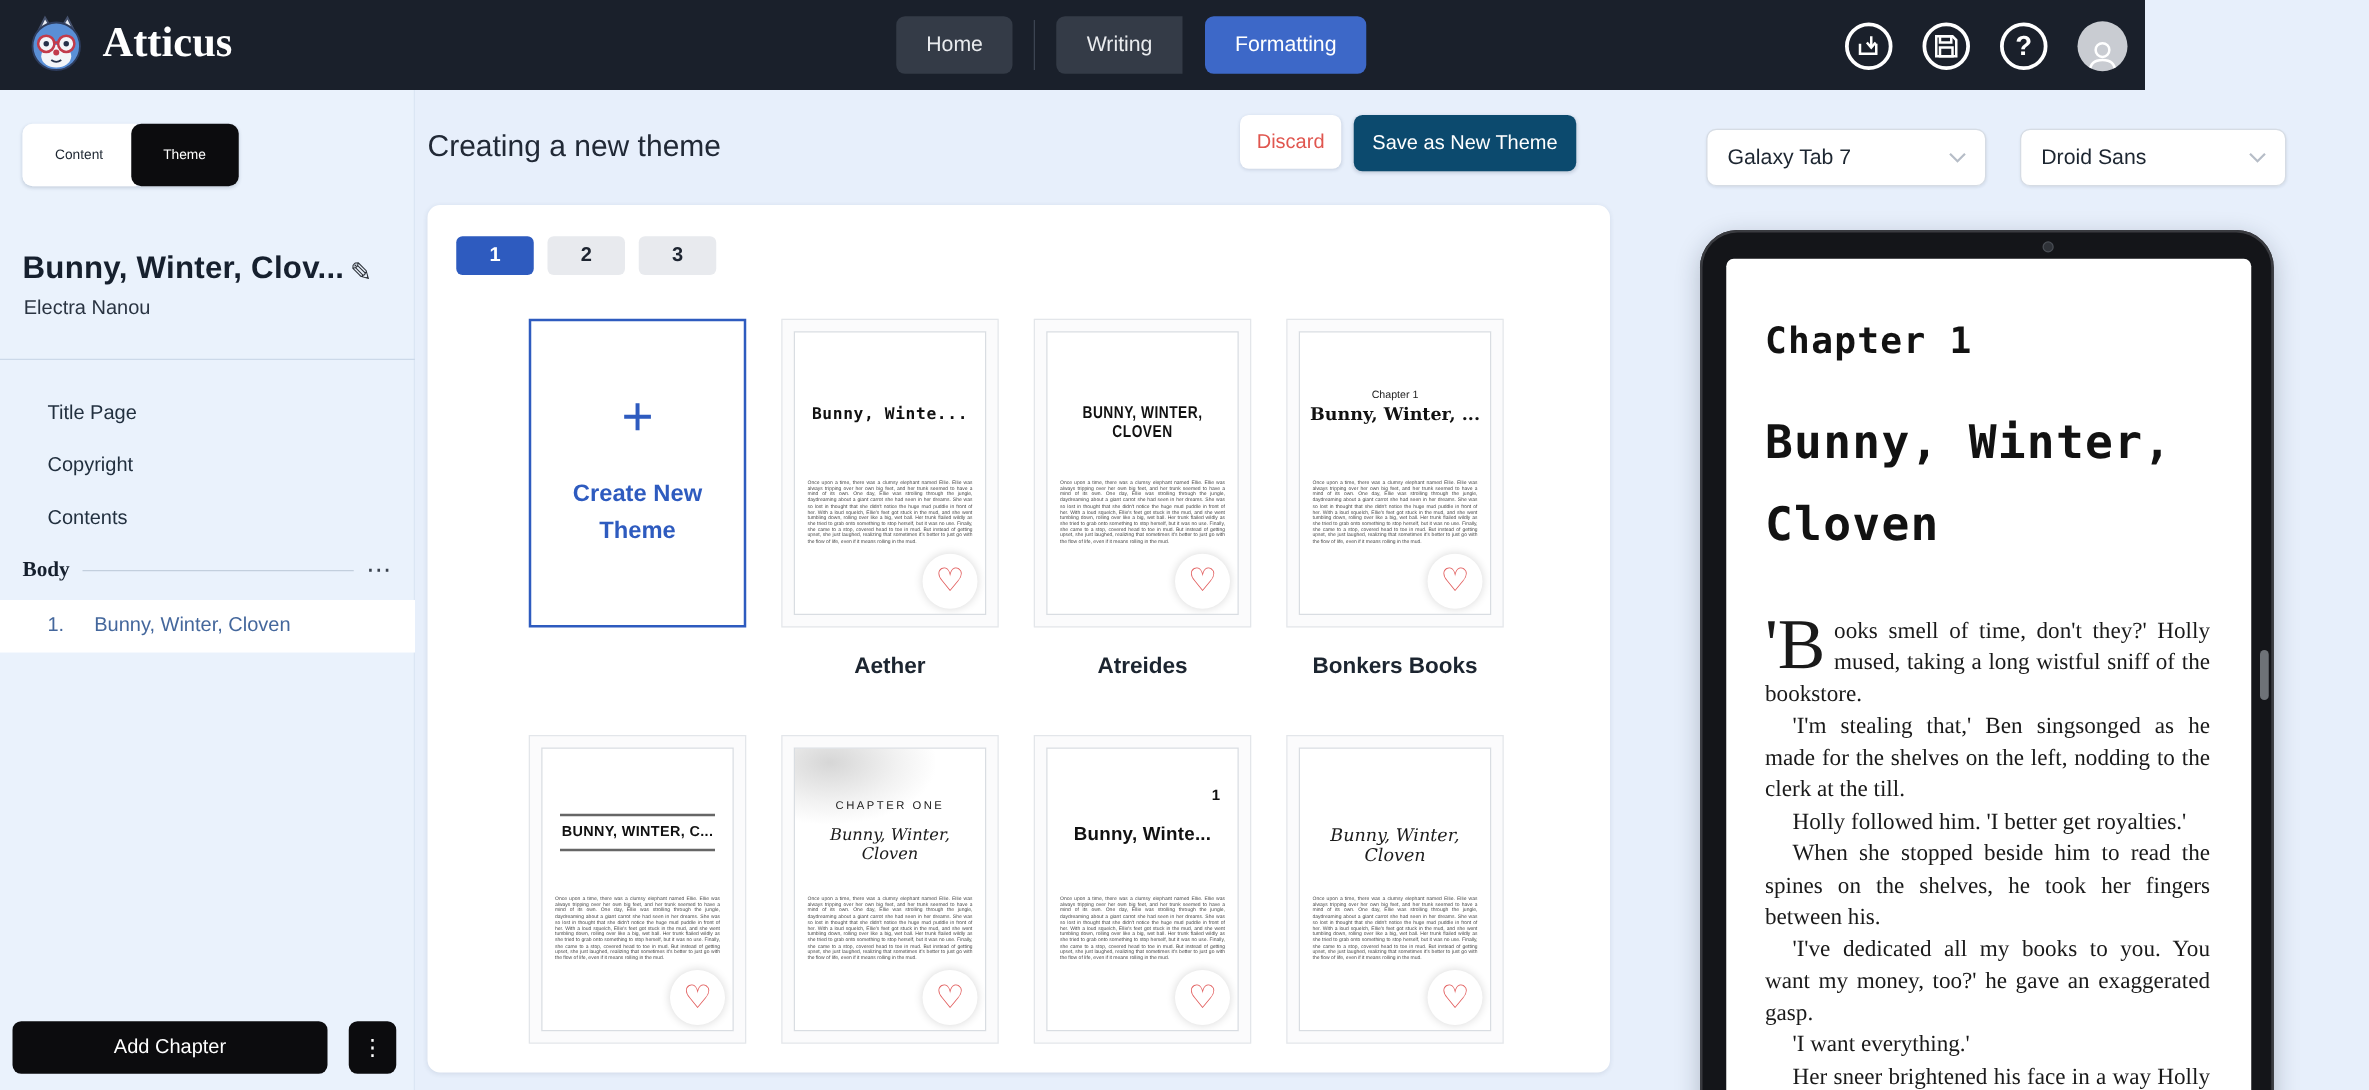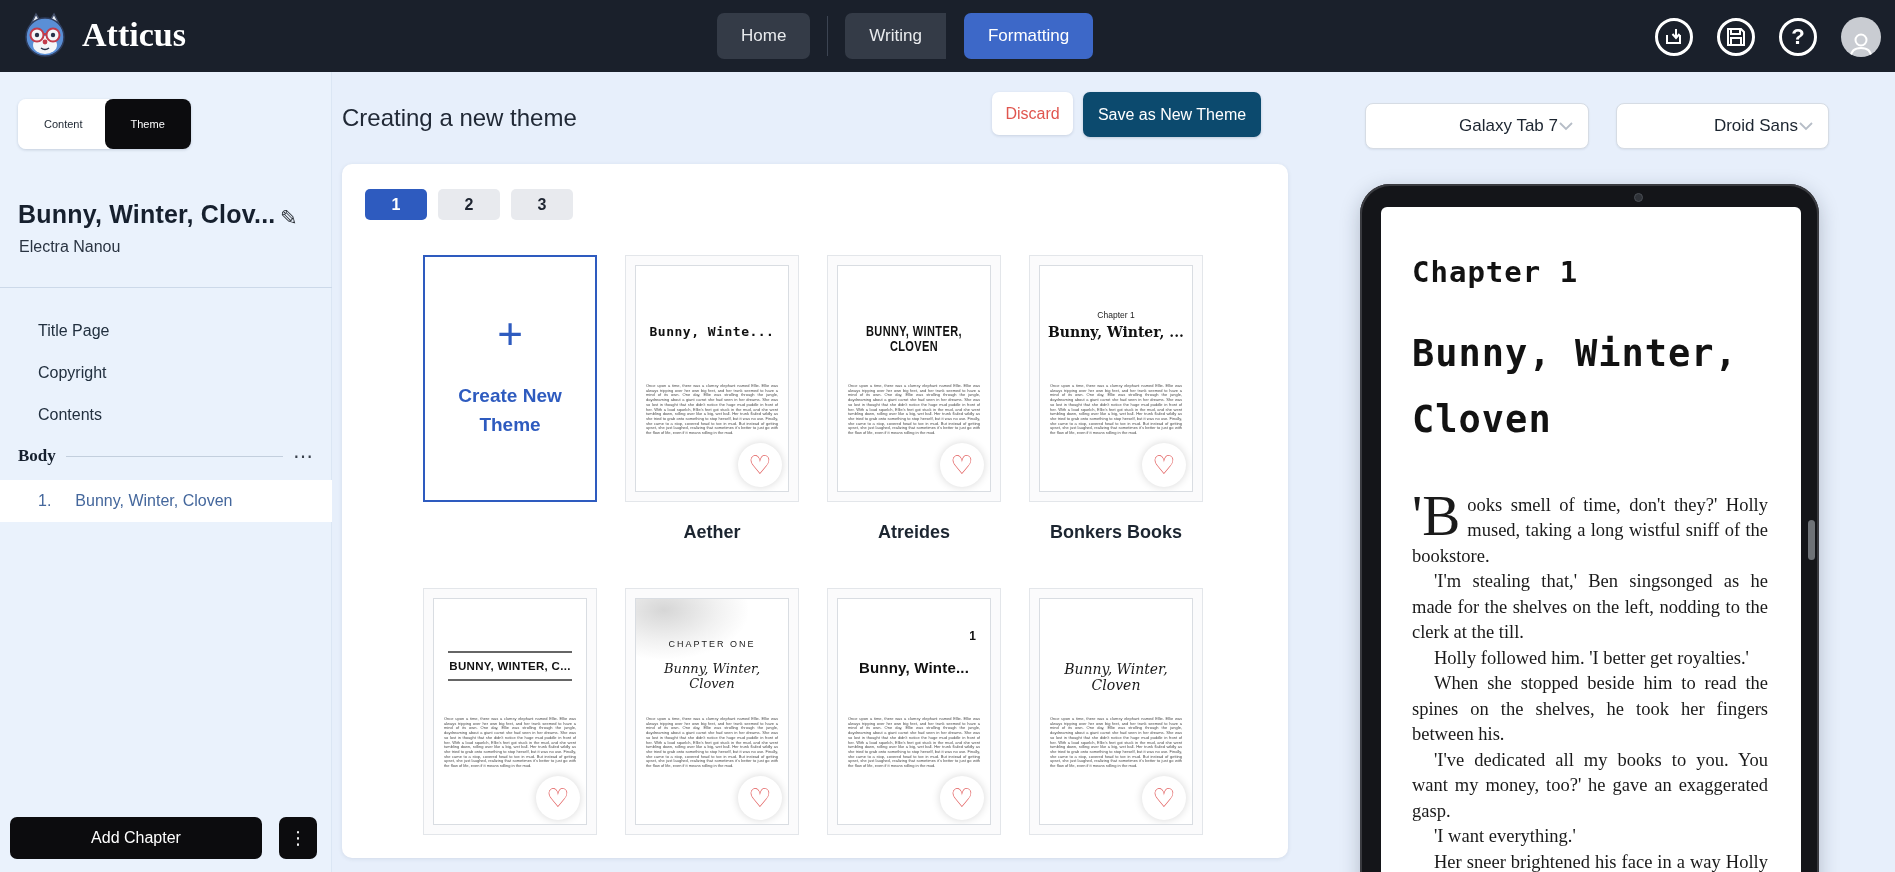--- a/index.html
+++ b/index.html
@@ -1,21 +1,21 @@
 <!DOCTYPE html>
 <html><head>
 <meta charset="utf-8">
 <style>
   * { margin:0; padding:0; box-sizing:border-box; }
   html,body { background:#e7effb; }
   .stage { position:relative; width:1895px; height:872px; overflow:hidden;
            background:#e7effb; font-family:"Liberation Sans", sans-serif; }
 
   
-  .navbar { position:absolute; left:0; top:0; width:1895px; height:72px;
+  .navbar { position:absolute; left:0; top:0; width:1716px; height:72px;
             background:#1a202b; display:flex; align-items:center; z-index:30;padding-left:28px; }
   .brand { position:absolute; left:22px; top:12px; display:flex; align-items:center; gap:14px; }
   .logo-badge { width:46px; height:46px; }
   .brand-name { color:#fff; font-family:"Liberation Serif", serif; font-size:34px; font-weight:700; }
   .nav-tabs { position:absolute; left:717px; top:13px; display:flex; align-items:center; height:46px; }
   .nav-btn { height:46px; padding:0 24px; display:flex; align-items:center; font-size:17px;
              color:#e9ebee; background:#343b47; border:none; cursor:pointer; }
   .nav-home { border-radius:7px; }
   .nav-divider { width:1px; height:40px; background:#3c4452; margin:0 17px; }
   .nav-writing { border-radius:7px 0 0 7px; }
@@ -58,21 +58,21 @@
 
   
   .main-title { position:absolute; left:342px; top:104px; font-size:24px; font-weight:500; color:#212936; }
   .discard-btn { position:absolute; left:992px; top:92px; width:81px; height:43px; background:#fff;
                  color:#e0564f; font-size:16px; border:none; border-radius:7px; cursor:pointer;
                  box-shadow:0 1px 3px rgba(30,50,80,.15); }
   .save-btn { position:absolute; left:1083px; top:92px; width:178px; height:45px; background:#0c4a6e;
               color:#fff; font-size:16px; border:none; border-radius:7px; cursor:pointer;
               box-shadow:0 1px 3px rgba(30,50,80,.2); }
   .dd { position:absolute; top:103px; height:46px; background:#fff; border:1px solid #d6dce4;
-        border-radius:8px; display:flex; align-items:center; justify-content:flex-end;
+        border-radius:8px; display:flex; align-items:center; justify-content:space-between;
         padding:0 14px 0 16px; font-size:17px; color:#1c2530; cursor:pointer;
         box-shadow:0 1px 2px rgba(30,50,80,.08); }
   .dd-device { left:1365px; width:224px; }
   .dd-font   { left:1616px; width:213px; }
   .chev svg { display:block; }
 
   
   .panel { position:absolute; left:342px; top:164px; width:946px; height:694px; background:#fff;
            border-radius:10px; box-shadow:0 1px 4px rgba(30,50,80,.10); }
   .pager { position:absolute; left:23px; top:25px; display:flex; gap:11px; }

